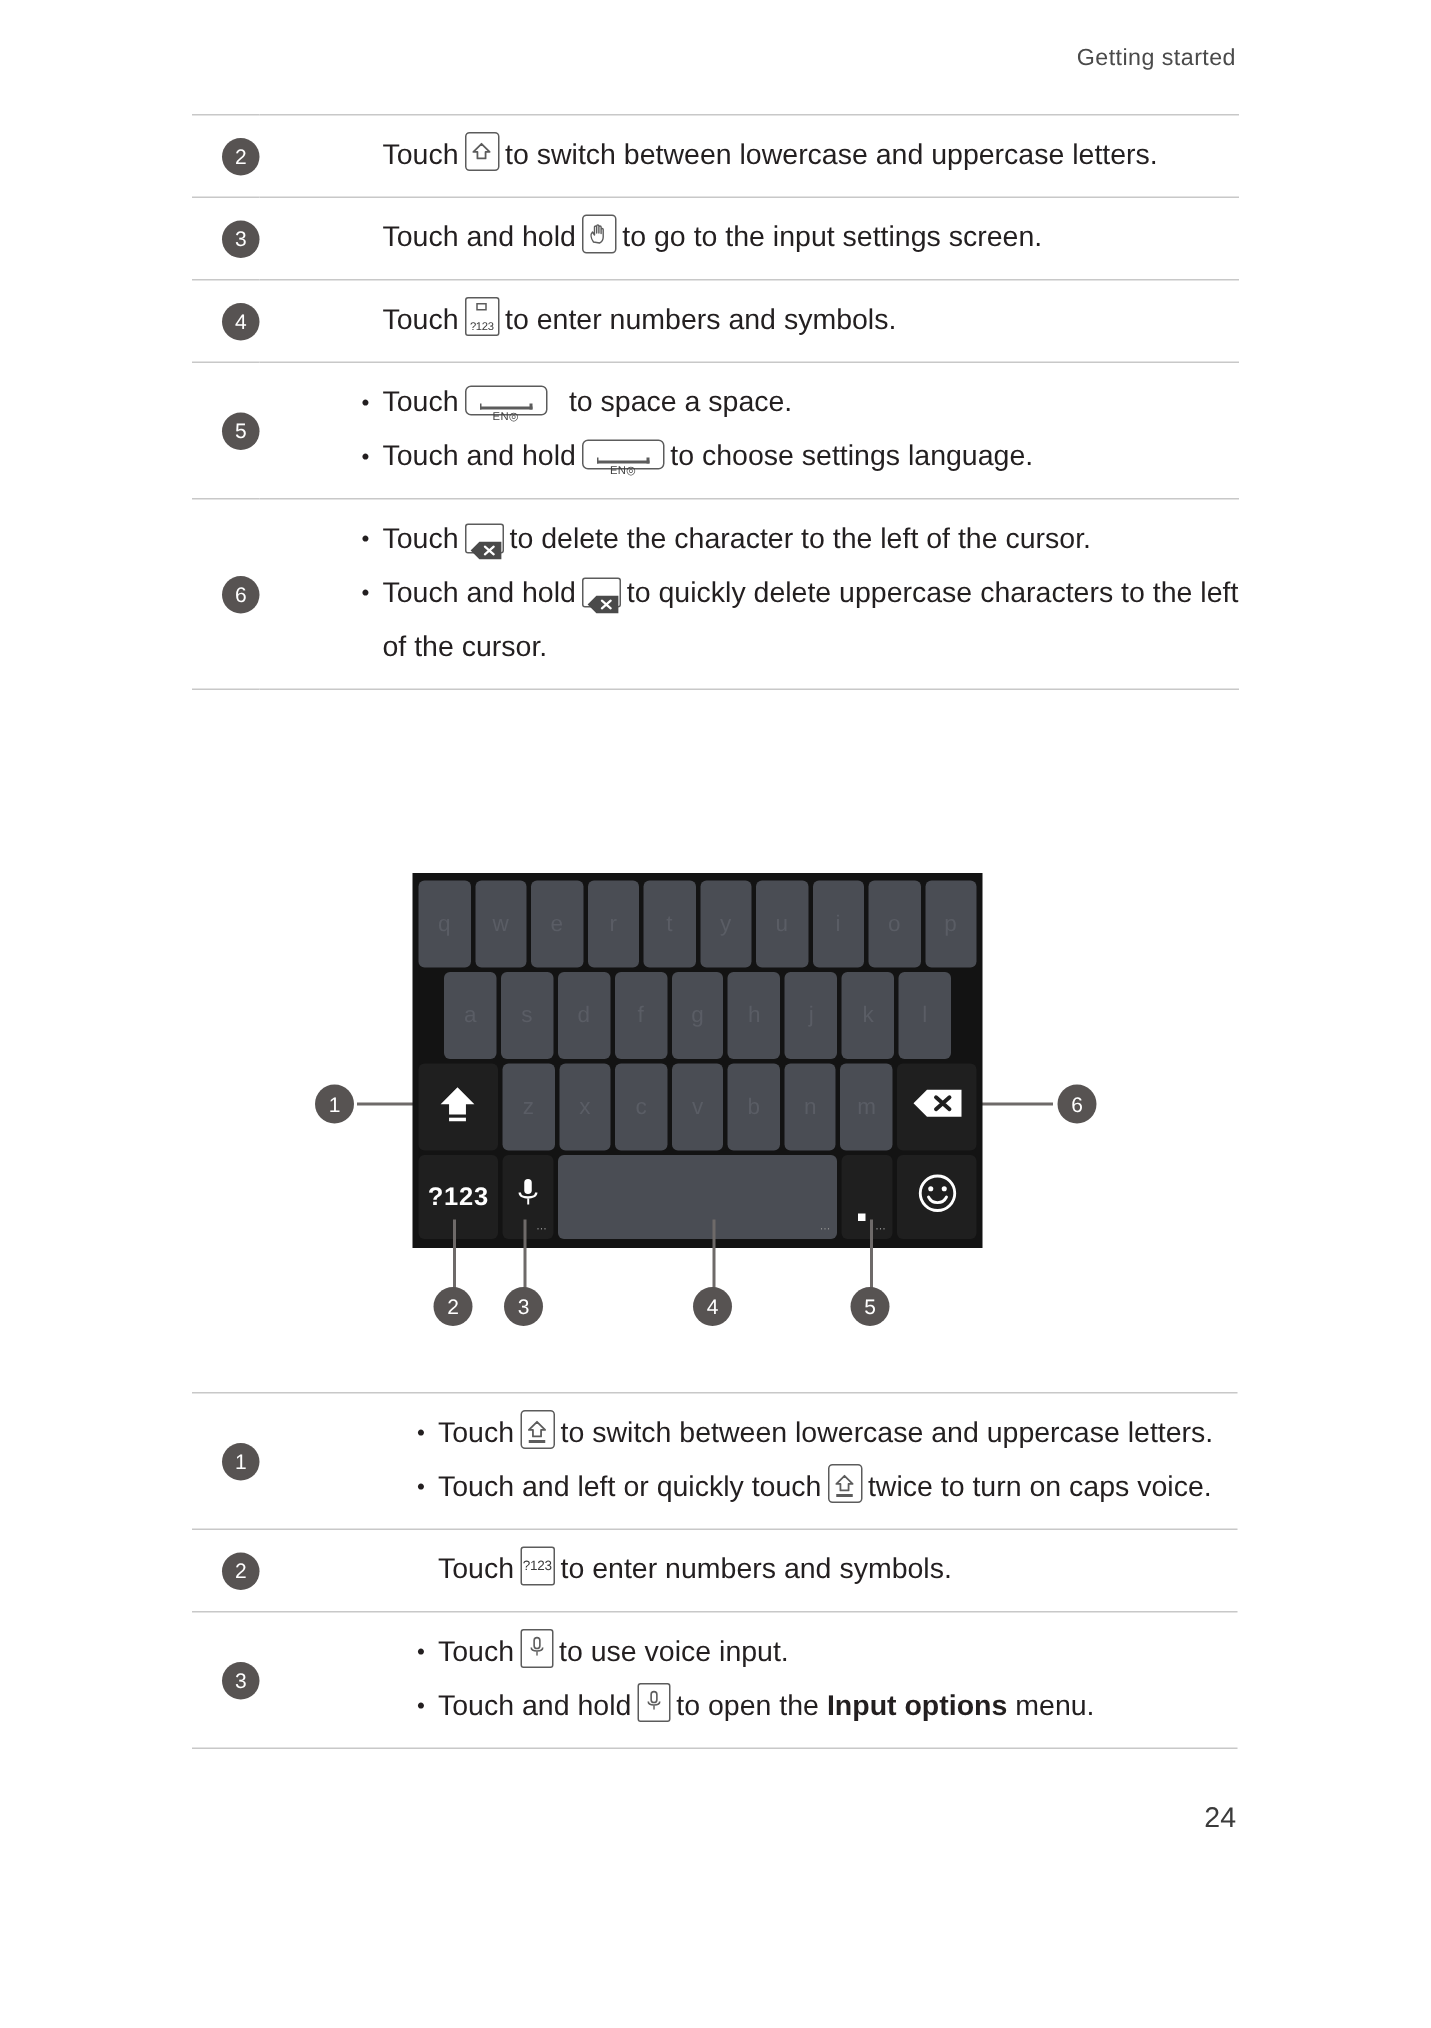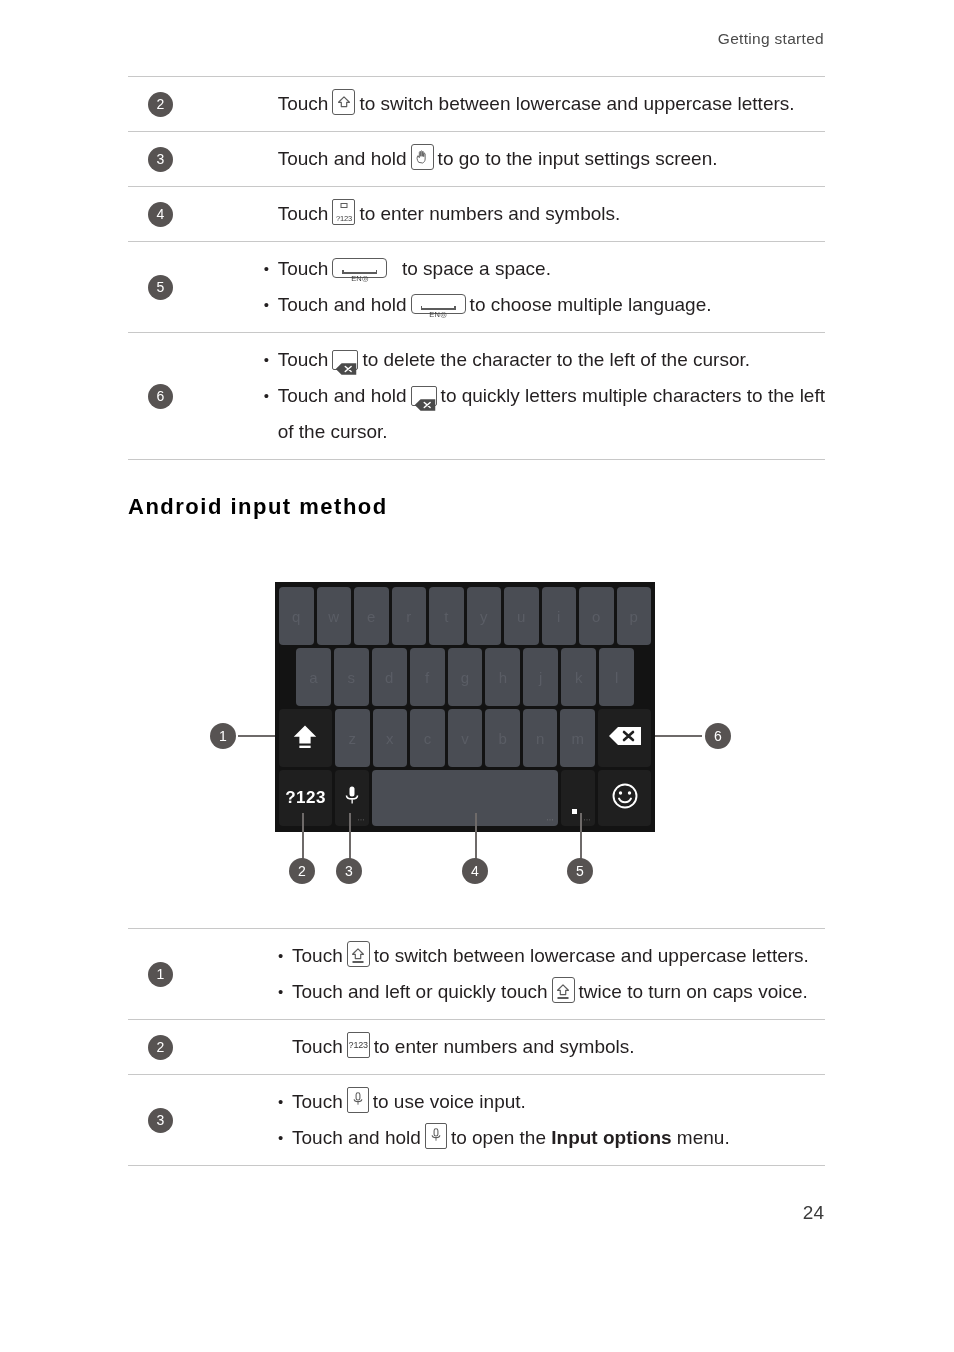--- a/index.html
+++ b/index.html
@@ -402,51 +402,50 @@
 
       <tr>
         <td class="num-cell">
           <span class="badge">5</span>
         </td>
         <td class="body-cell">
           <div class="line bulleted">
             <span class="bullet">•</span><span>Touch</span><span class="kicon space"><span class="en">EN◎</span><span class="bar"></span><span class="tick-l"></span><span class="tick-r"></span></span>&nbsp;&nbsp;<span>to space a space.</span>
           </div>
           <div class="line bulleted">
-            <span class="bullet">•</span><span>Touch and hold</span><span class="kicon space"><span class="en">EN◎</span><span class="bar"></span><span class="tick-l"></span><span class="tick-r"></span></span><span>to choose multiple language.</span>
+            <span class="bullet">•</span><span>Touch and hold</span><span class="kicon space"><span class="en">EN◎</span><span class="bar"></span><span class="tick-l"></span><span class="tick-r"></span></span><span>to choose settings language.</span>
           </div>
         </td>
       </tr>
 
       <tr>
         <td class="num-cell">
           <span class="badge">6</span>
         </td>
         <td class="body-cell">
           <div class="line bulleted">
             <span class="bullet">•</span><span>Touch</span><span class="kicon del"><span class="inner"><svg viewBox="0 0 30 18" width="22" height="16">
                     <path d="M9 1 L29 1 L29 17 L9 17 L1 9 Z" fill="#4a4a4a"></path>
                     <path d="M14 5.5 L22 12.5 M22 5.5 L14 12.5" stroke="#ffffff" stroke-width="2" stroke-linecap="round"></path>
                   </svg></span></span><span>to delete the character to the left of the cursor.</span>
           </div>
           <div class="line bulleted">
             <span class="bullet">•</span><span>Touch and hold</span><span class="kicon del"><span class="inner"><svg viewBox="0 0 30 18" width="22" height="16">
                     <path d="M9 1 L29 1 L29 17 L9 17 L1 9 Z" fill="#4a4a4a"></path>
                     <path d="M14 5.5 L22 12.5 M22 5.5 L14 12.5" stroke="#ffffff" stroke-width="2" stroke-linecap="round"></path>
-                  </svg></span></span><span>to quickly letters multiple characters to the left</span>
+                  </svg></span></span><span>to quickly delete uppercase characters to the left</span>
           </div>
           <div class="line cont">
             <span>of the cursor.</span>
           </div>
         </td>
       </tr>
     </tbody>
   </table>
 
-  <div class="section-title">Android input method</div>
 
   <div class="figure">
 
     <div class="fbadge" style="left:82px; top:163px;">1</div>
     <div class="leader h" style="left:110px; top:175px; width:62px;"></div>
 
     <div class="fbadge" style="left:577px; top:163px;">6</div>
     <div class="leader h" style="left:510px; top:175px; width:64px;"></div>
 
     <div class="kb">

